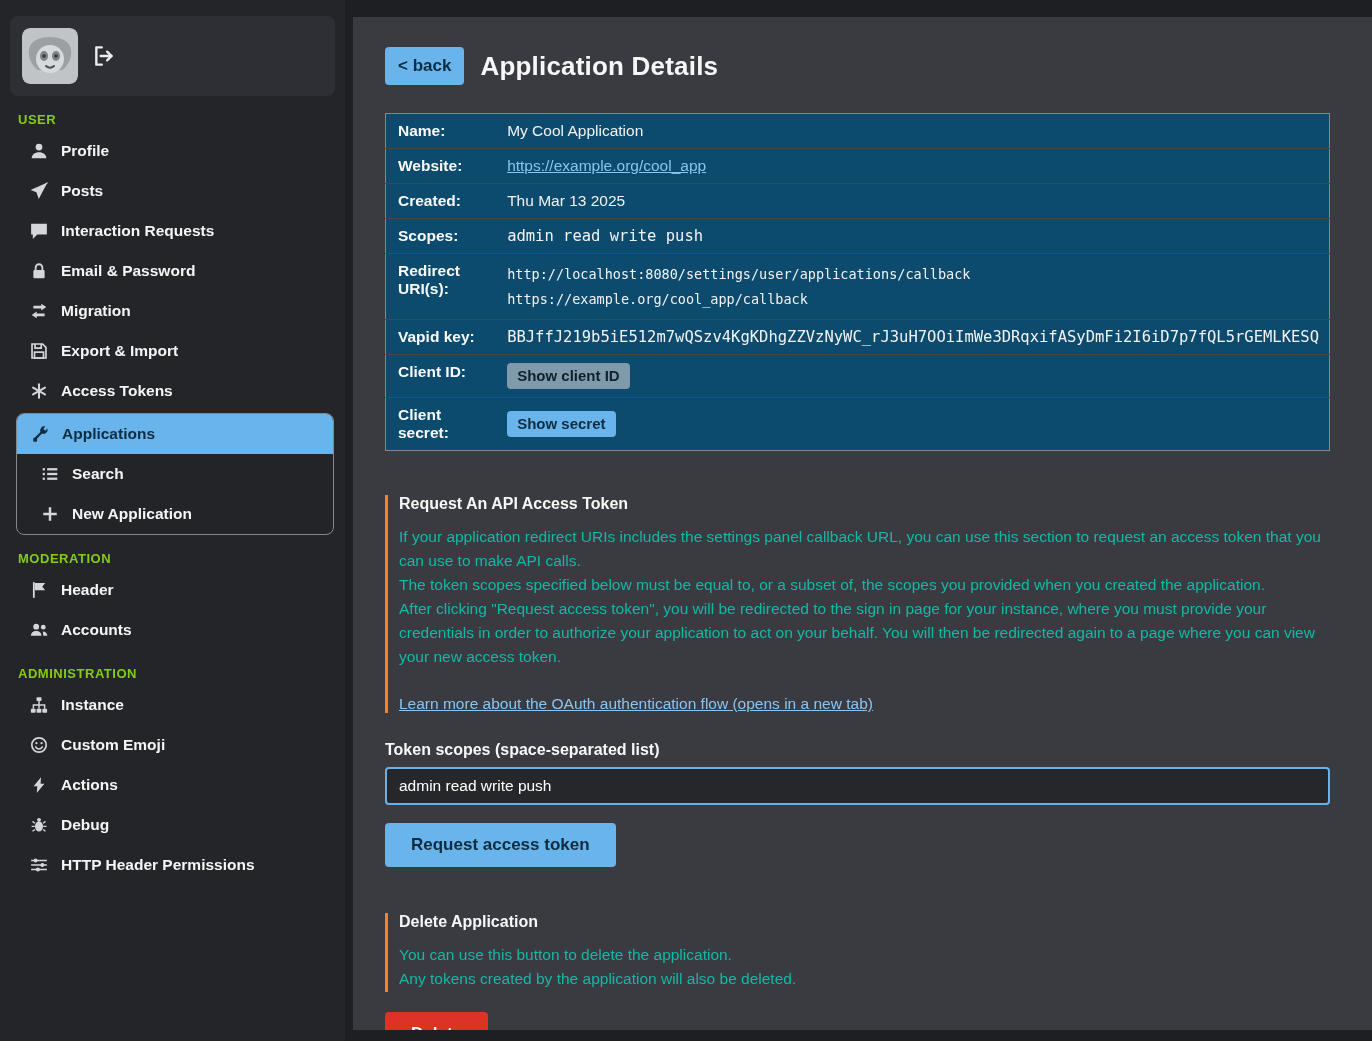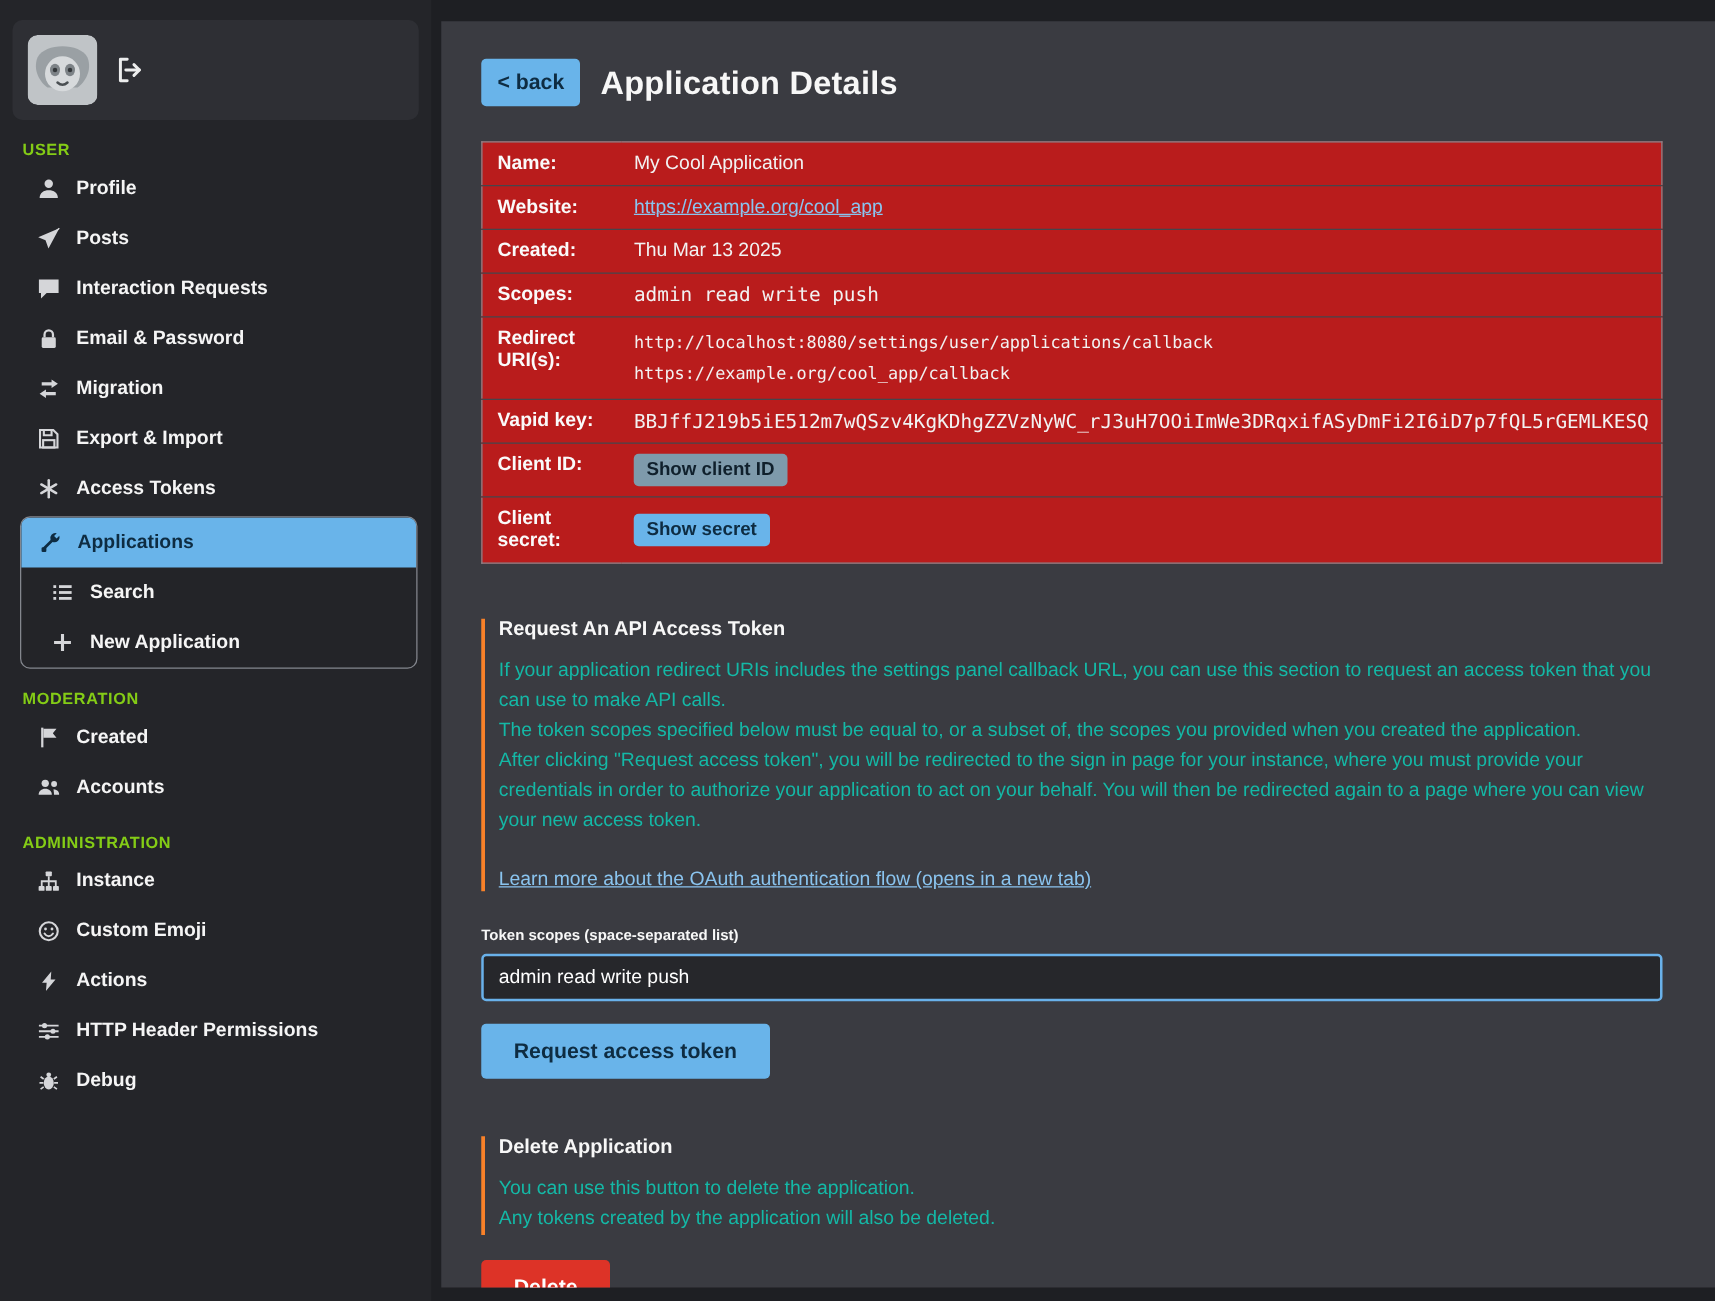--- a/index.html
+++ b/index.html
@@ -59,42 +59,42 @@
     font-family:inherit; cursor:pointer; line-height:1.2;
   }
   .btn-blue  { background:#69b4ea; color:#0e2c42; }
   .btn-muted { background:#7e9aab; color:#10202c; }
   .btn-red   { background:#dd3327; color:#ffffff; }
   .btn-back  { font-size:17px; padding:9px 13px; }
   .btn-small { font-size:15px; padding:4px 10px; }
   .btn-big   { font-size:17px; padding:12px 26px; }
 
   table.details {
-    width:100%; border-collapse:collapse; background:#b91c1c;
+    width:100%; border-collapse:collapse; background:#0c4a6e;
     border:1px solid #85878d;
     padding-left:21px;
   }
   .details tr + tr { border-top:1px solid #45464c; }
   .details th {
     width:190px; text-align:left; font-size:15.5px; font-weight:bold;
     padding:8px 12px; vertical-align:top; color:#fafafa;
   }
   .details td { padding:8px 10px; font-size:15.5px; color:#f2f2f2; }
   .mono { font-family:"DejaVu Sans Mono", monospace; font-size:13.5px; }
   .uri-line { font-family:"DejaVu Sans Mono", monospace; font-size:13.5px; line-height:1.8; }
   a.link { color:#8ac4ef; text-decoration:underline; cursor:pointer; }
 
   .accent { border-left:3px solid #f88129; padding-left:11px; }
   .accent h2 { font-size:16px; margin:0 0 12px 0; font-weight:bold; }
   .accent p { margin:0; font-size:15.5px; line-height:1.55; max-width:940px; color:#14b8a6; }
   .link-row { margin-top:26px; font-size:15.5px; }
   .sec-request { margin-top:44px; }
   .sec-delete  { margin-top:46px; }
 
-  .field-label { display:block; margin:28px 0 8px 0; font-weight:bold; font-size:12px; }
+  .field-label { display:block; margin:28px 0 8px 0; font-weight:bold; font-size:16px; }
   input.scopes {
     width:100%; background:#26272b; border:2px solid #69b1ea; border-radius:4px;
     color:#ffffff; font-size:15.5px; padding:8px 12px; font-family:inherit; outline:none;
   }
   .form-btn-row { margin-top:18px; }
   .delete-btn-row { margin-top:20px; }
 </style>
 </head>
 <body>
 
@@ -205,21 +205,21 @@
       </div>
     </div>
 
     <div class="nav-label">MODERATION</div>
 
     <div class="nav-item">
       <svg class="icn" viewBox="0 0 16 16" fill="currentColor">
           <rect x="2.6" y="1" width="1.6" height="14"></rect>
           <path d="M4.2 1.8h9.3l-2.6 3.2 2.6 3.2H4.2z"></path>
         </svg>
-      <span>Created</span>
+      <span>Header</span>
     </div>
     <div class="nav-item">
       <svg class="icn" viewBox="0 0 16 16" fill="currentColor">
           <circle cx="5.5" cy="5" r="2.6"></circle>
           <path d="M.8 13.2c0-2.6 2-4.3 4.7-4.3s4.7 1.7 4.7 4.3z"></path>
           <circle cx="11.8" cy="5.5" r="2.1"></circle>
           <path d="M11.4 9.3c2.3.1 4 1.6 4 3.9h-3.6z"></path>
         </svg>
       <span>Accounts</span>
     </div>
@@ -248,34 +248,34 @@
       <span>Custom Emoji</span>
     </div>
     <div class="nav-item">
       <svg class="icn" viewBox="0 0 16 16" fill="currentColor">
           <path d="M9.8 1 3.2 9h3.3L6 15l6.8-8.2H9.4z"></path>
         </svg>
       <span>Actions</span>
     </div>
     <div class="nav-item">
       <svg class="icn" viewBox="0 0 16 16">
+          <ellipse cx="8" cy="9.2" rx="3.6" ry="4.6" fill="currentColor"></ellipse>
+          <circle cx="8" cy="3.4" r="1.7" fill="currentColor"></circle>
+          <path d="M4.4 6.4 2.2 4.8M11.6 6.4l2.2-1.6M4.2 9.2H1.4M11.8 9.2h2.8M4.4 12l-2.2 1.6M11.6 12l2.2 1.6" stroke="currentColor" stroke-width="1.2"></path>
+        </svg>
+      <span>Debug</span>
+    </div>
+    <div class="nav-item">
+      <svg class="icn" viewBox="0 0 16 16">
           <path d="M1 4h14M1 8h14M1 12h14" stroke="currentColor" stroke-width="1.4"></path>
           <circle cx="5" cy="4" r="1.8" fill="currentColor"></circle>
           <circle cx="11" cy="8" r="1.8" fill="currentColor"></circle>
           <circle cx="7" cy="12" r="1.8" fill="currentColor"></circle>
         </svg>
       <span>HTTP Header Permissions</span>
-    </div>
-    <div class="nav-item">
-      <svg class="icn" viewBox="0 0 16 16">
-          <ellipse cx="8" cy="9.2" rx="3.6" ry="4.6" fill="currentColor"></ellipse>
-          <circle cx="8" cy="3.4" r="1.7" fill="currentColor"></circle>
-          <path d="M4.4 6.4 2.2 4.8M11.6 6.4l2.2-1.6M4.2 9.2H1.4M11.8 9.2h2.8M4.4 12l-2.2 1.6M11.6 12l2.2 1.6" stroke="currentColor" stroke-width="1.2"></path>
-        </svg>
-      <span>Debug</span>
     </div>
   </div>
 
   <div class="main">
 
     <div class="page-head">
       <button class="btn btn-blue btn-back">&lt; back</button>
       <h1>Application Details</h1>
     </div>
 

